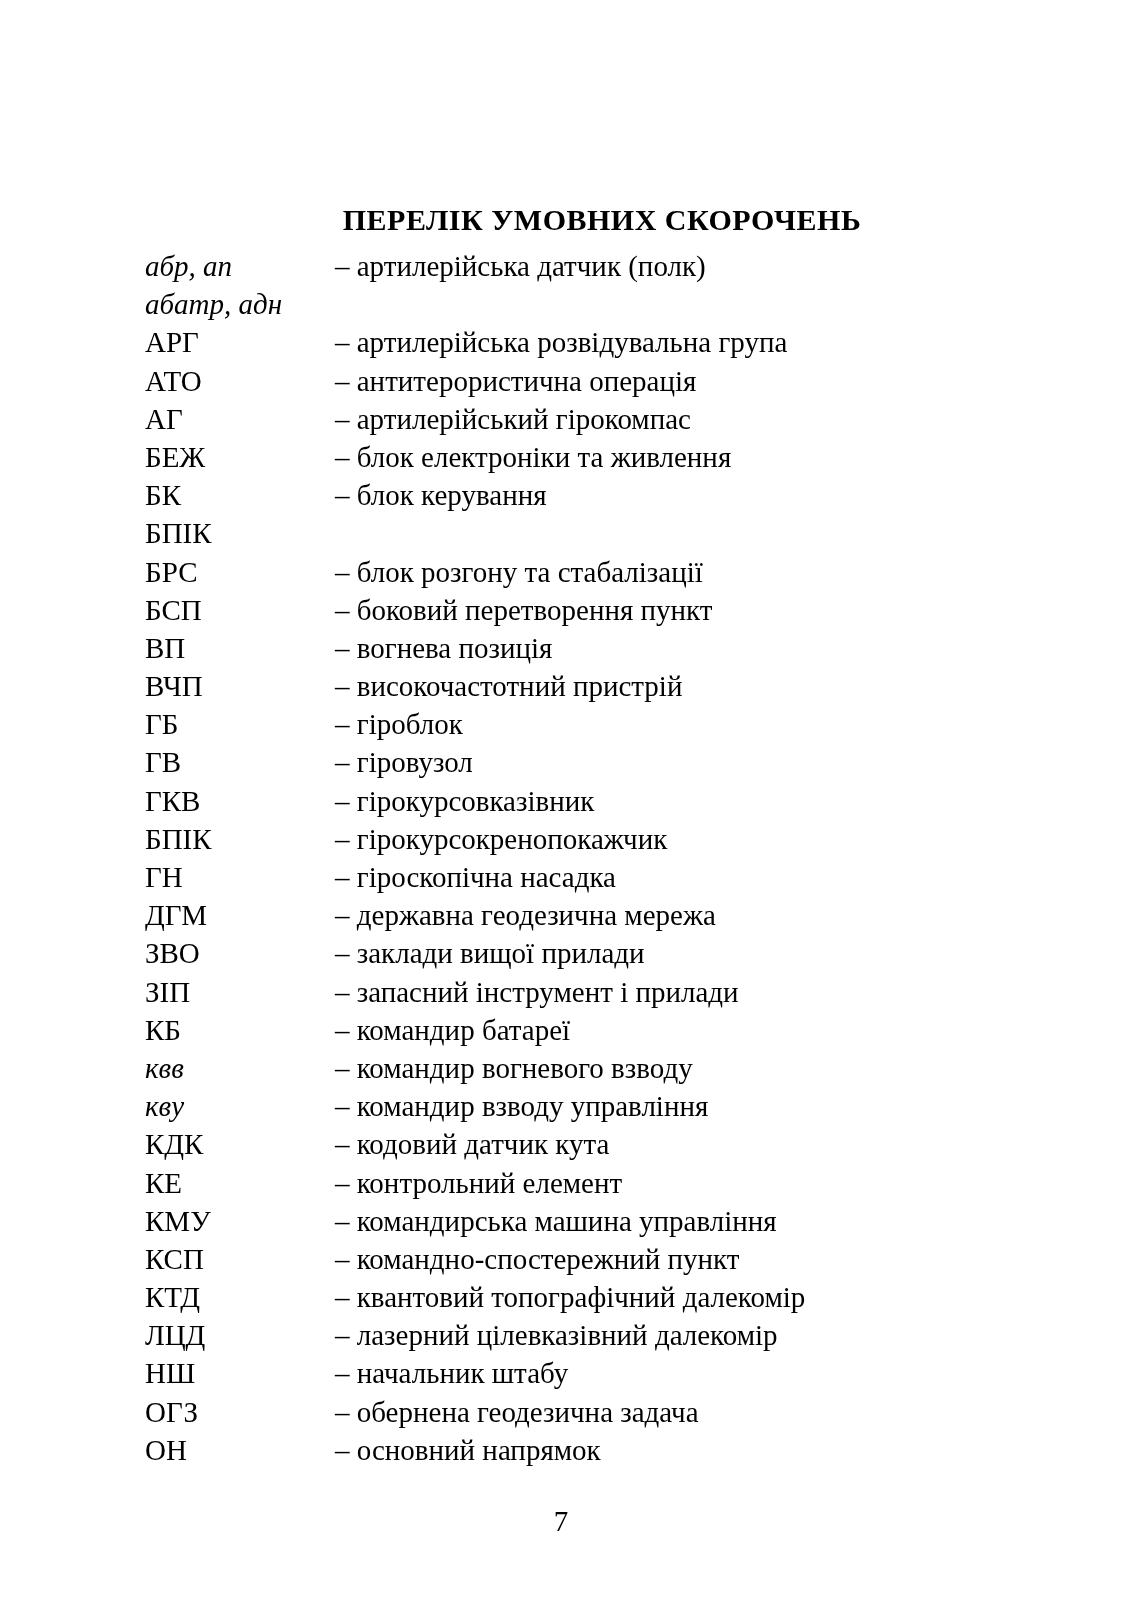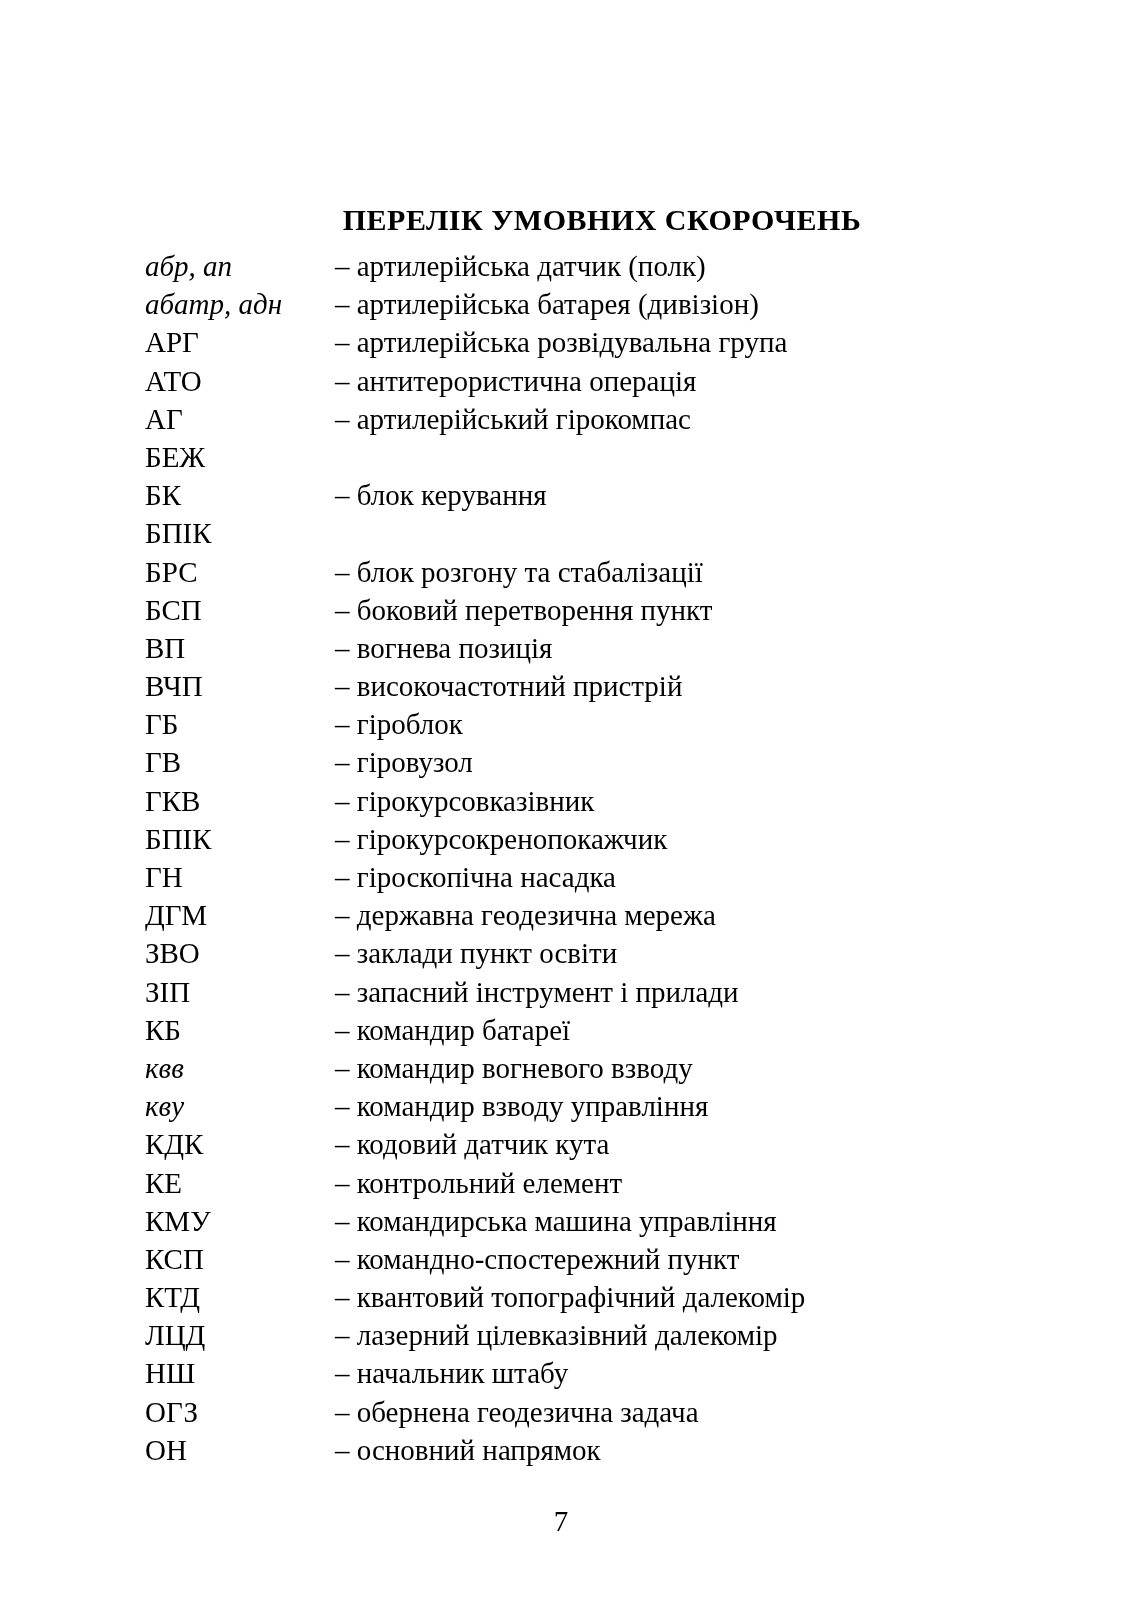--- a/index.html
+++ b/index.html
@@ -69,40 +69,40 @@
   <h1 class="title">ПЕРЕЛІК УМОВНИХ СКОРОЧЕНЬ</h1>
 
   <div class="entries" id="entries">
   <div class="row">
     <span class="abbr italic">абр, ап</span>
     <span class="def">– артилерійська датчик (полк)</span>
   </div>
 
   <div class="row">
     <span class="abbr italic">абатр, адн</span>
-    <span class="def">– артилерійська батарея (дивізіон)</span>
   </div>
 
   <div class="row">
     <span class="abbr">АРГ</span>
     <span class="def">– артилерійська розвідувальна група</span>
   </div>
 
   <div class="row">
     <span class="abbr">АТО</span>
     <span class="def">– антитерористична операція</span>
   </div>
 
   <div class="row">
     <span class="abbr">АГ</span>
     <span class="def">– артилерійський гірокомпас</span>
   </div>
 
   <div class="row">
     <span class="abbr">БЕЖ</span>
+    <span class="def">– блок електроніки та живлення</span>
   </div>
 
   <div class="row">
     <span class="abbr">БК</span>
     <span class="def">– блок керування</span>
   </div>
 
   <div class="row">
     <span class="abbr">БПІК</span>
   </div>
@@ -152,21 +152,21 @@
     <span class="def">– гіроскопічна насадка</span>
   </div>
 
   <div class="row">
     <span class="abbr">ДГМ</span>
     <span class="def">– державна геодезична мережа</span>
   </div>
 
   <div class="row">
     <span class="abbr">ЗВО</span>
-    <span class="def">– заклади пункт освіти</span>
+    <span class="def">– заклади вищої прилади</span>
   </div>
 
   <div class="row">
     <span class="abbr">ЗІП</span>
     <span class="def">– запасний інструмент і прилади</span>
   </div>
 
   <div class="row">
     <span class="abbr">КБ</span>
     <span class="def">– командир батареї</span>

